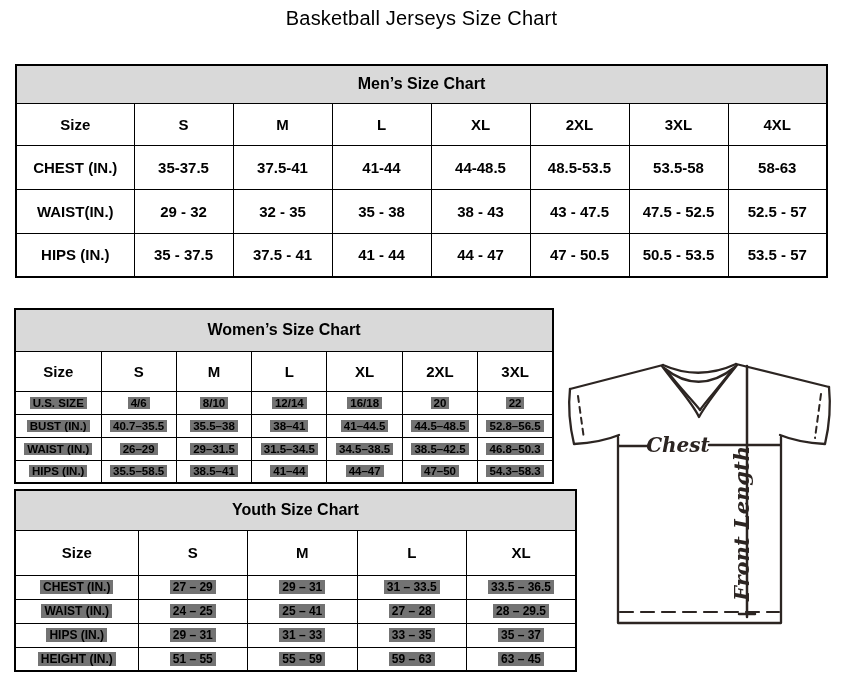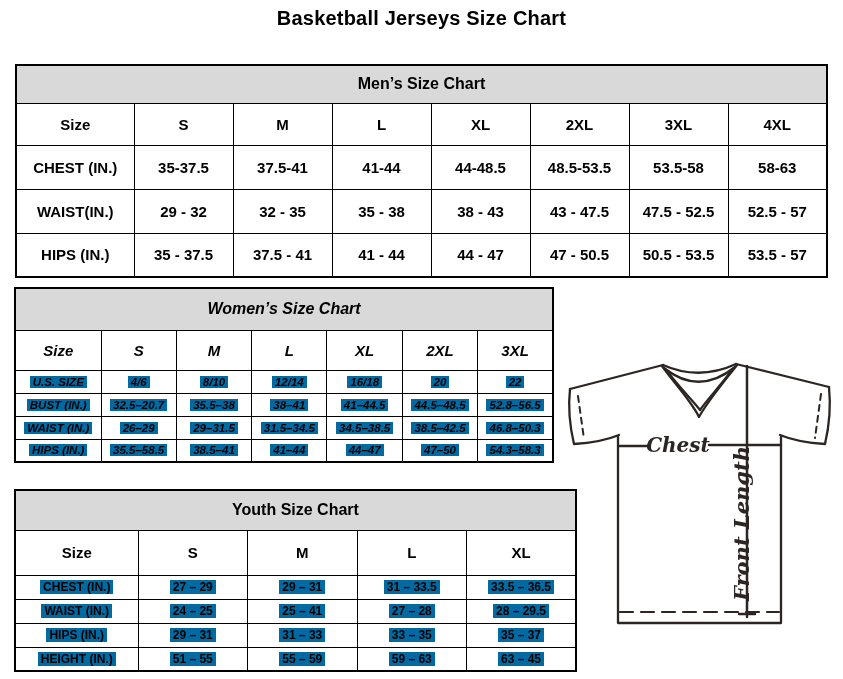--- a/index.html
+++ b/index.html
@@ -10,21 +10,21 @@
     background: #ffffff;
     font-family: "Liberation Sans", sans-serif;
     color: #000000;
     overflow: hidden;
   }
   .page-title {
     position: absolute;
     left: 0; right: 0; top: 7px;
     text-align: center;
     font-size: 20px;
-    font-weight: bold;
+    font-weight: normal;
     letter-spacing: 0.2px;
   }
   table.szt {
     position: absolute;
     border-collapse: collapse;
     table-layout: fixed;
     border: 2px solid #000;
     padding-left: 12px;
   }
   table.szt th, table.szt td {
@@ -39,32 +39,32 @@
   .caption-cell {
     background: #d9d9d9;
     font-size: 16px;
   }
   
   .men { left: 15px; top: 64px; width: 813px; }
   .men .caption-row { height: 38px; }
   .men .header-row  { height: 42px; font-size: 15px; }
   .men .data-row    { height: 44px; font-size: 15px; }
   
-  .women { left: 14px; top: 287px; width: 540px; font-style: italic; }
+  .women { left: 14px; top: 308px; width: 540px; }
   .women .caption-row { height: 42px; }
   .women .header-row  { height: 40px; font-size: 15px; }
   .women .data-row    { height: 23px; font-size: 11.5px; }
   
   .youth { left: 14px; top: 489px; width: 563px; }
   .youth .caption-row { height: 40px; }
   .youth .header-row  { height: 45px; font-size: 15px; }
   .youth .data-row    { height: 24px; font-size: 12px; }
   
   .women .data-row .cv, .youth .data-row .cv {
-    background: #0369a1;
+    background: #737373;
     padding: 0 3px;
   }
   .jersey {
     position: absolute;
     left: 557px; top: 355px;
     width: 285px; height: 290px;
   }
   .jersey text {
     font-family: "DejaVu Serif", serif;
     font-style: italic;
@@ -153,21 +153,21 @@
           <th><span class="cv">U.S. SIZE</span></th>
           <td><span class="cv">4/6</span></td>
           <td><span class="cv">8/10</span></td>
           <td><span class="cv">12/14</span></td>
           <td><span class="cv">16/18</span></td>
           <td><span class="cv">20</span></td>
           <td><span class="cv">22</span></td>
         </tr>
         <tr class="data-row">
           <th><span class="cv">BUST (IN.)</span></th>
-          <td><span class="cv">32.5–20.7</span></td>
+          <td><span class="cv">40.7–35.5</span></td>
           <td><span class="cv">35.5–38</span></td>
           <td><span class="cv">38–41</span></td>
           <td><span class="cv">41–44.5</span></td>
           <td><span class="cv">44.5–48.5</span></td>
           <td><span class="cv">52.8–56.5</span></td>
         </tr>
         <tr class="data-row">
           <th><span class="cv">WAIST (IN.)</span></th>
           <td><span class="cv">26–29</span></td>
           <td><span class="cv">29–31.5</span></td>

